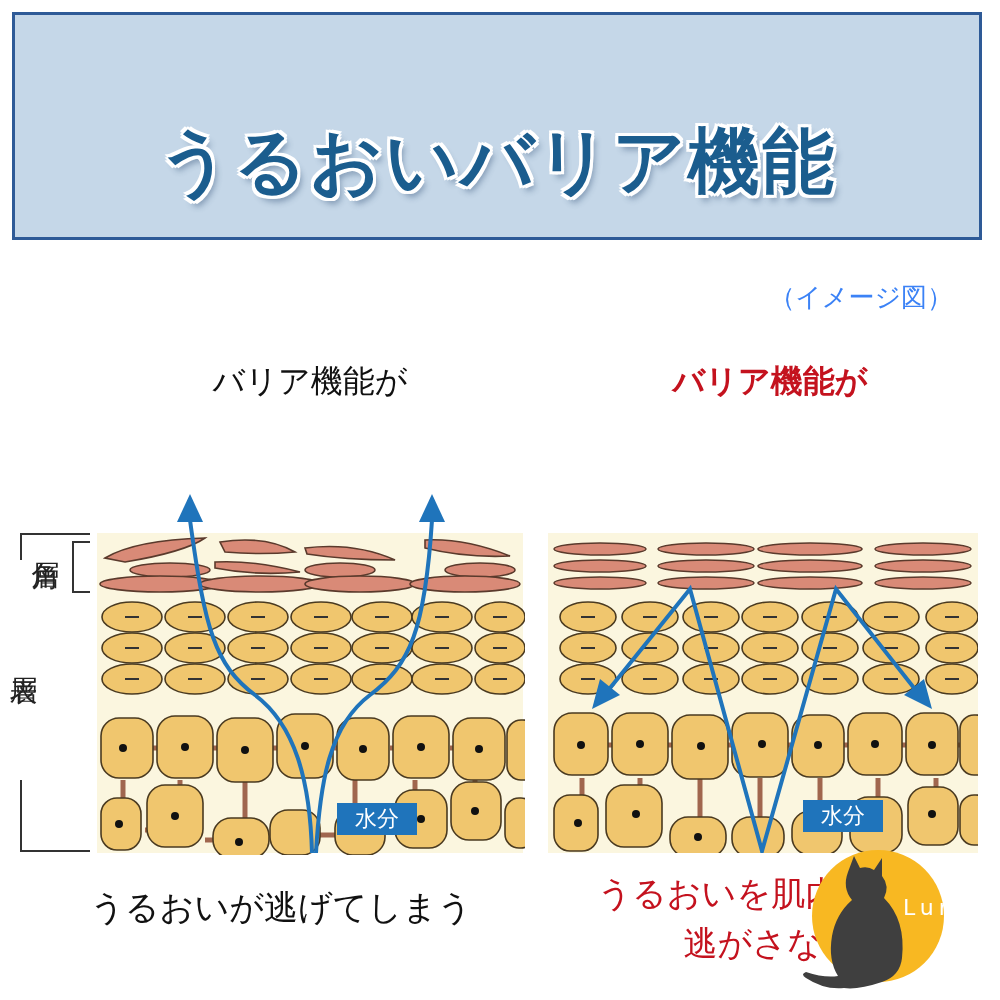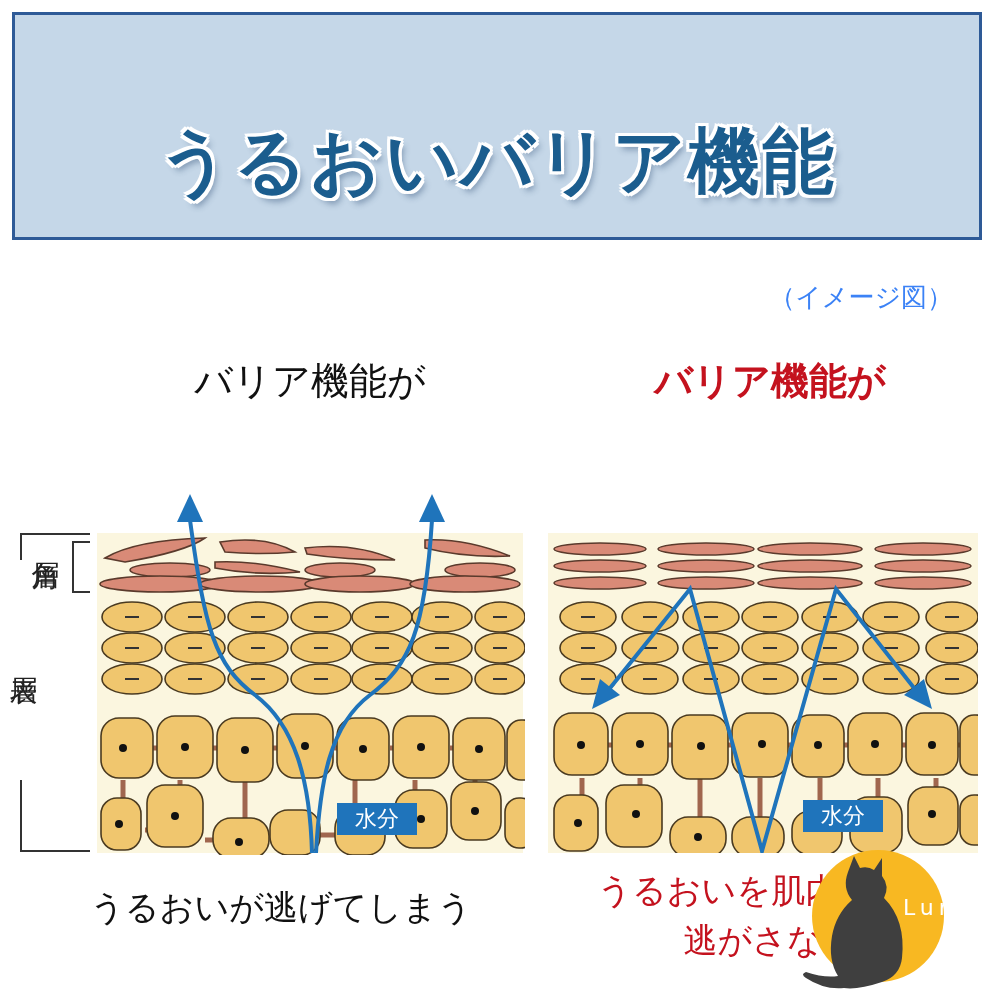--- a/index.html
+++ b/index.html
@@ -6,28 +6,28 @@
   body { width:1000px; height:1000px; background:#ffffff; position:relative; overflow:hidden;
          font-family:"DejaVu Sans", "Liberation Sans", sans-serif; }
   .banner { position:absolute; left:12px; top:12px; width:970px; height:228px;
             background:#c5d7e8; border:3px solid #2e5a97; box-sizing:border-box; }
   .banner-title { position:absolute; left:0; right:0; top:78px; text-align:center;
                   font-size:72px; font-weight:bold; color:#1b5d8e; letter-spacing:2px;
                   text-shadow: -3px -3px 0 #fff, 3px -3px 0 #fff, -3px 3px 0 #fff, 3px 3px 0 #fff,
                                0 3px 0 #fff, 0 -3px 0 #fff, 3px 0 0 #fff, -3px 0 0 #fff,
                                4px 6px 6px rgba(40,70,110,0.45); margin-top: 21px; }
   .image-note { position:absolute; right:47px; top:280px; font-size:26px; color:#3b82f6; }
-  .heading { position:absolute; text-align:center; font-size:38px; line-height:52px; font-weight:normal; }
+  .heading { position:absolute; text-align:center; font-size:32px; line-height:52px; font-weight:normal; }
   .heading.left { left:150px; width:320px; top:355px; color:#111; }
   .heading.right { left:610px; width:320px; top:355px; color:#c4121e; font-weight:bold; }
   .heading .line { display:block; }
   .layer-label { position:absolute; font-size:28px; color:#222; line-height:30px; writing-mode:vertical-rl; }
   .bracket { position:absolute; border-color:#333; border-style:solid; }
   .diagram { position:absolute; }
-  .caption { position:absolute; font-size:34px;font-family:Liberation Mono, monospace; }
+  .caption { position:absolute; font-size:34px; }
   .caption.left { left:90px; top:885px; color:#111; }
   .caption.right { left:570px; top:868px; width:400px; color:#c4121e; text-align:center; line-height:50px; }
   .caption.right .line { display:block; }
   .badge { position:absolute; background:#1f74bb; color:#fff; font-size:22px; padding:2px 18px; line-height:28px; }
   .logo { position:absolute; left:812px; top:850px; width:132px; height:132px; border-radius:50%; background:#f8b822; }
   .logo-text { position:absolute; left:903px; top:895px; font-size:22px; color:#fff; letter-spacing:5px; font-family:"DejaVu Sans", sans-serif; }
 </style>
 </head>
 <body>
 

